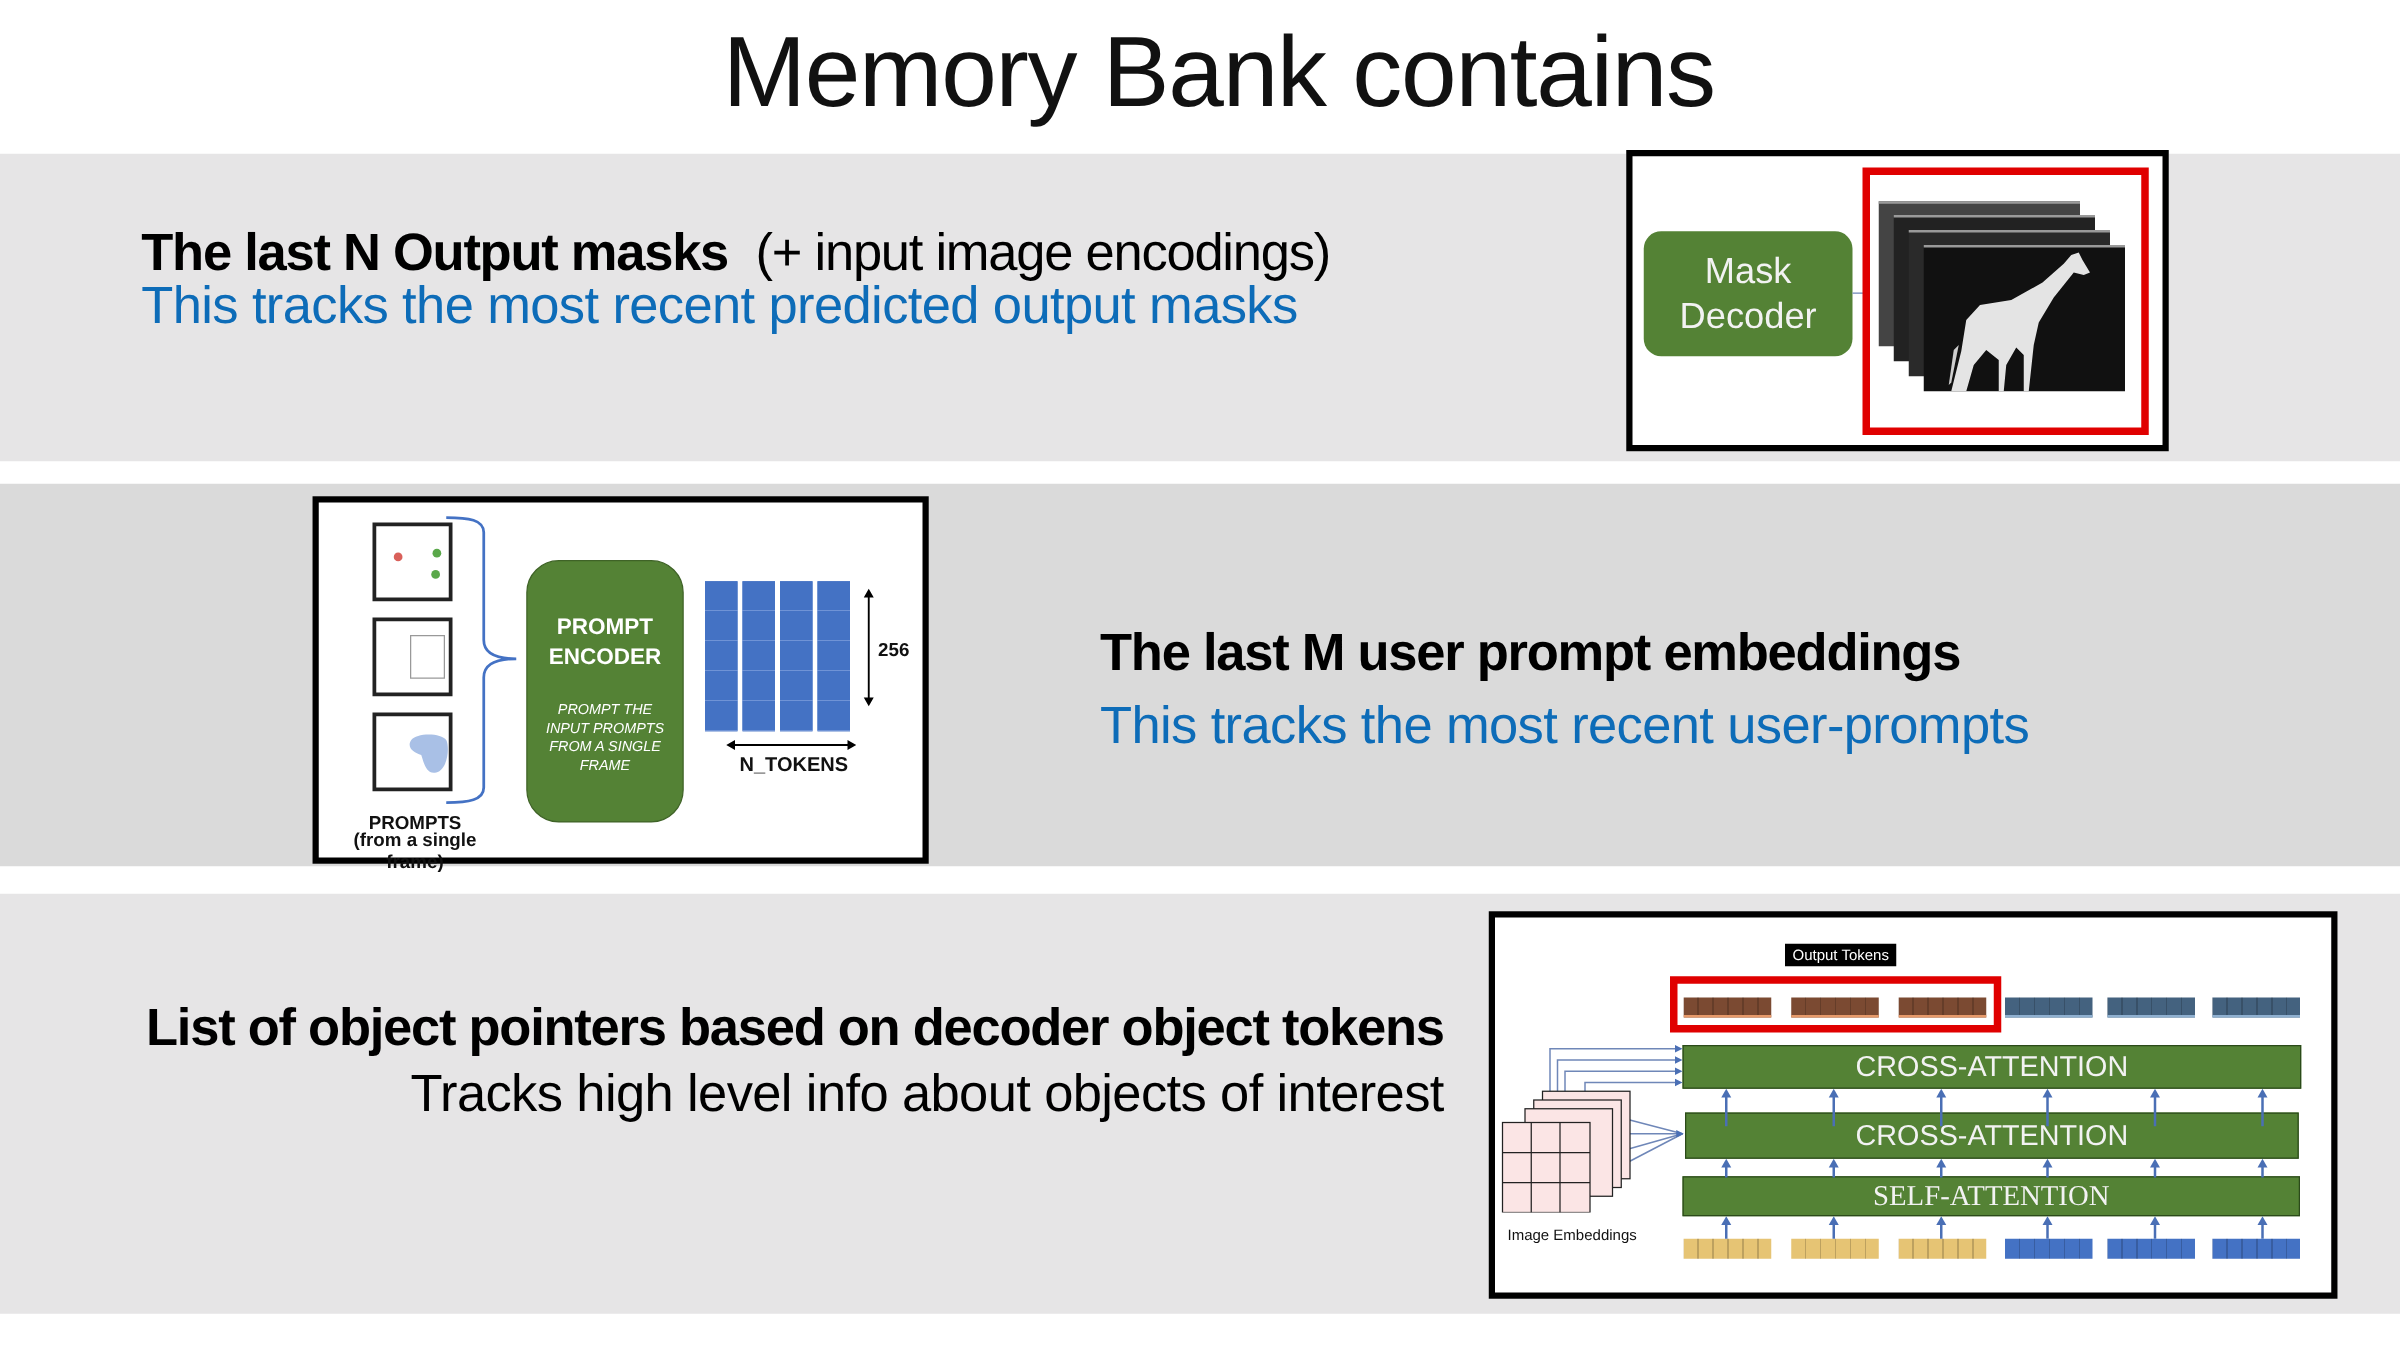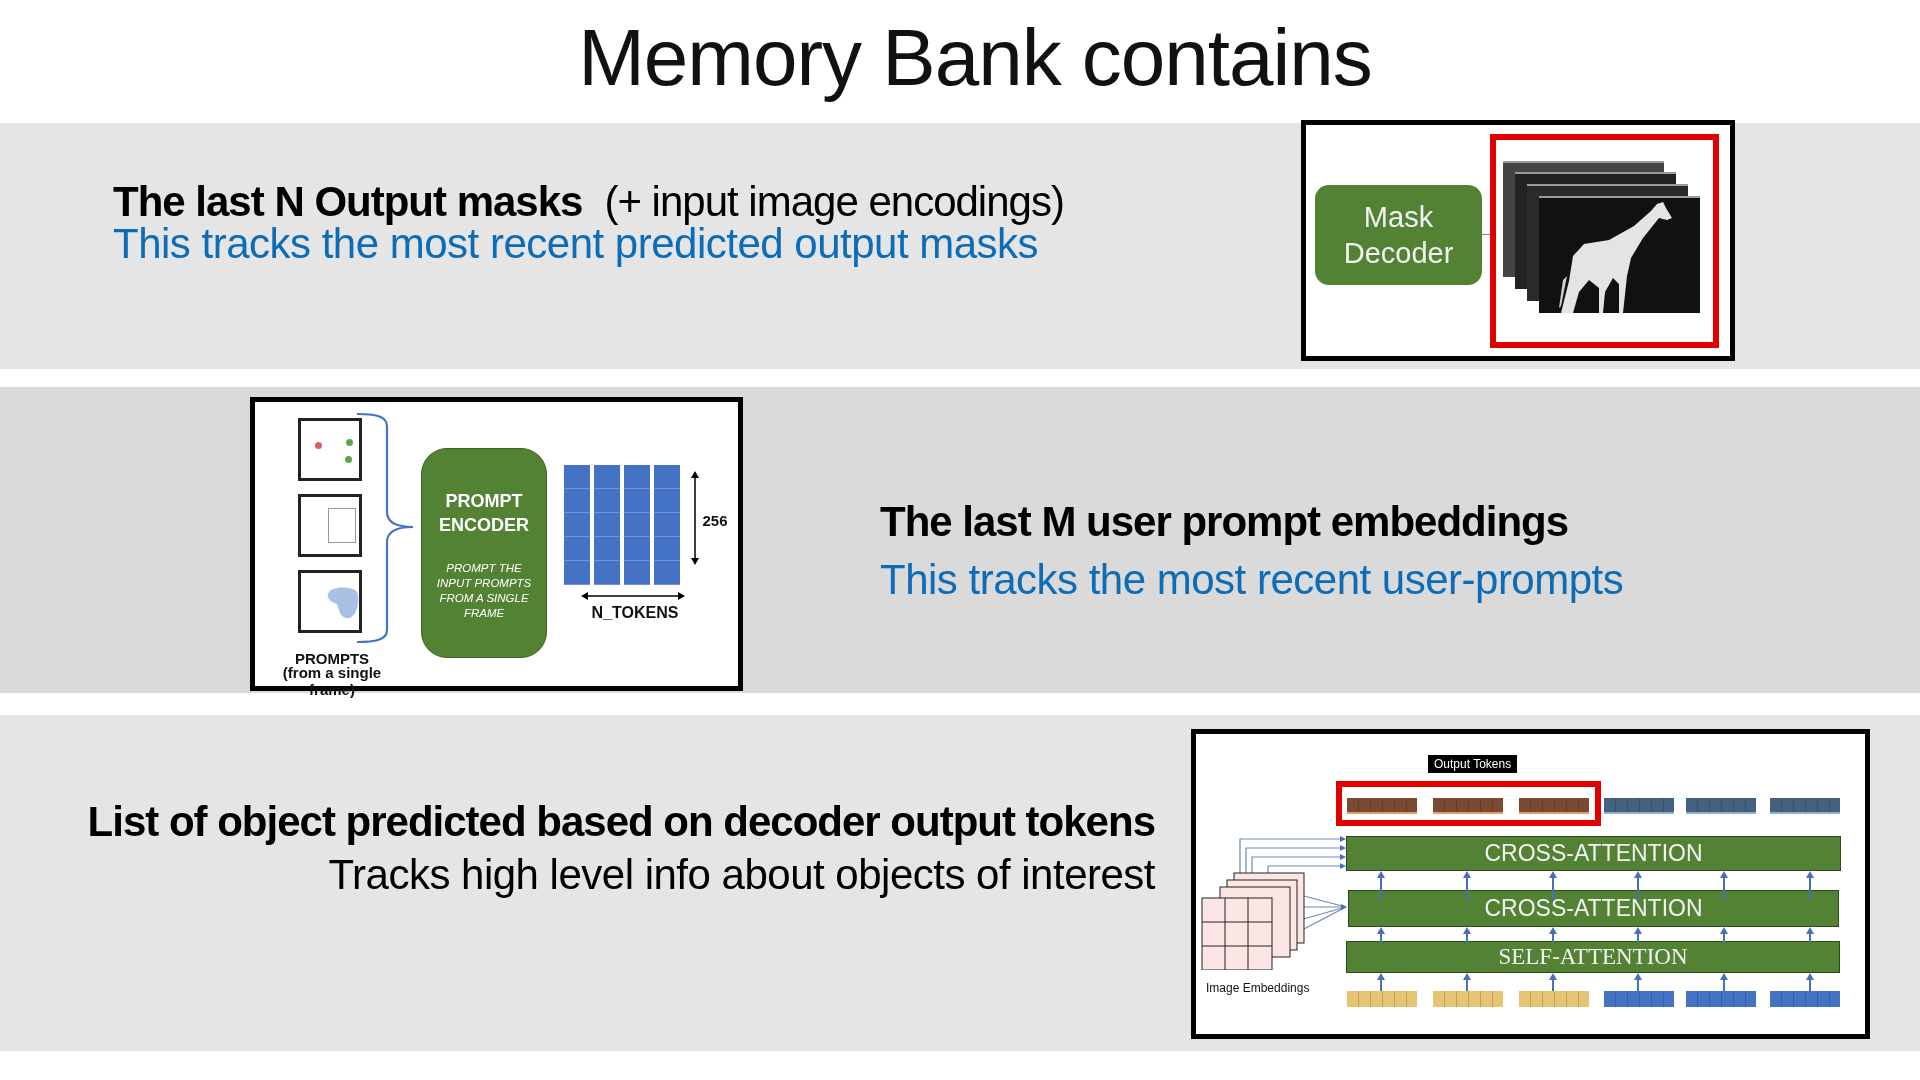--- a/index.html
+++ b/index.html
@@ -139,21 +139,21 @@
 <div class="abs small-bold" style="left:700px; top:512px; width:30px;">256</div>
 <svg class="abs" style="left:580px; top:590px;" width="106" height="12" viewBox="0 0 106 12">
   <line x1="4" y1="6" x2="102" y2="6" stroke="#000" stroke-width="1.5"></line>
   <path d="M8 2 L1 6 L8 10 Z M98 2 L105 6 L98 10 Z" fill="#000"></path>
 </svg>
 <div class="abs small-bold" style="left:585px; top:604px; width:100px; font-size:16px;">N_TOKENS</div>
 
 <div class="abs head" style="left:880px; top:498px;">The last M user prompt embeddings</div>
 <div class="abs sub" style="left:880px; top:556px;">This tracks the most recent user-prompts</div>
 
-<div class="abs head" style="right:765px; top:798px;">List of object predicted based on decoder output tokens</div>
+<div class="abs head" style="right:765px; top:798px;">List of object pointers based on decoder object tokens</div>
 <div class="abs sub-black" style="right:765px; top:851px;">Tracks high level info about  objects of interest</div>
 
 <div class="abs figbox" style="left:1191px; top:729px; width:679px; height:310px;"></div>
 <div class="abs out-label" style="left:1428px; top:755px;">Output Tokens</div>
 <div class="abs redbox" style="left:1336px; top:781px; width:265px; height:45px;"></div>
 <div id="tok-rows">
     <div class="abs tok tok-brown" style="left: 1347px; top: 798px; width: 70px; height: 16px; background-image: repeating-linear-gradient(to right, transparent 0px, transparent 11px, rgba(0, 0, 0, 0.18) 11px, rgba(0, 0, 0, 0.18) 12px);"></div>
     <div class="abs tok tok-brown" style="left: 1433px; top: 798px; width: 70px; height: 16px; background-image: repeating-linear-gradient(to right, transparent 0px, transparent 11px, rgba(0, 0, 0, 0.18) 11px, rgba(0, 0, 0, 0.18) 12px);"></div>
     <div class="abs tok tok-brown" style="left: 1519px; top: 798px; width: 70px; height: 16px; background-image: repeating-linear-gradient(to right, transparent 0px, transparent 11px, rgba(0, 0, 0, 0.18) 11px, rgba(0, 0, 0, 0.18) 12px);"></div>
     <div class="abs tok tok-navy" style="left: 1604px; top: 798px; width: 70px; height: 16px; background-image: repeating-linear-gradient(to right, transparent 0px, transparent 11px, rgba(0, 0, 0, 0.18) 11px, rgba(0, 0, 0, 0.18) 12px);"></div>

